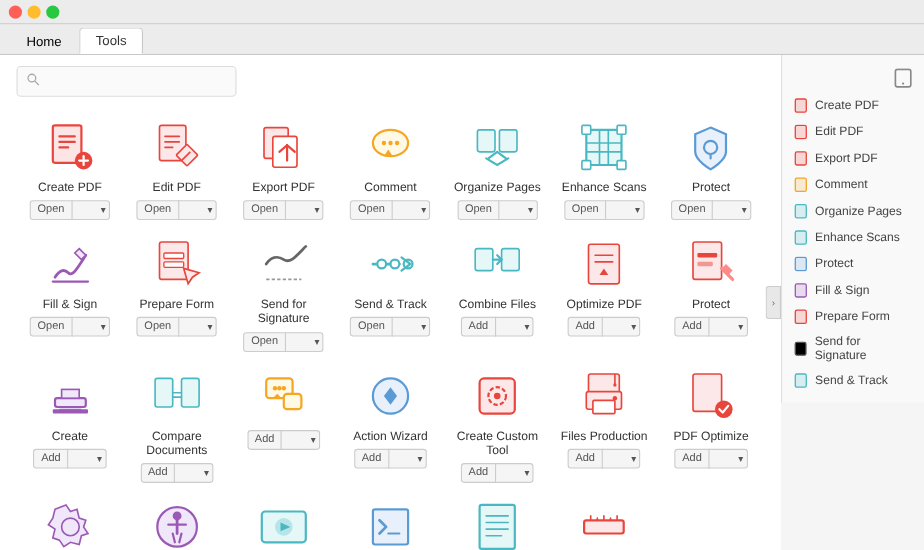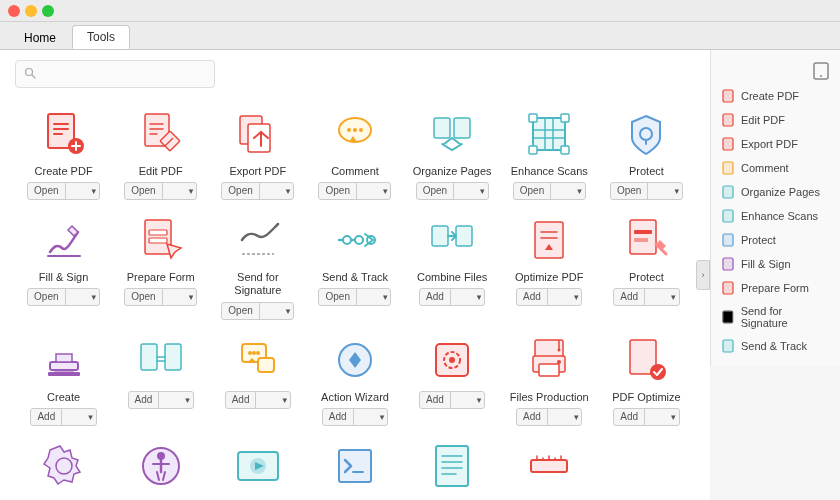--- a/index.html
+++ b/index.html
@@ -443,20 +443,21 @@
         </div>
         <div class="tool-item">
           <div class="tool-icon">
             <svg viewBox="0 0 48 48" fill="none" xmlns="http://www.w3.org/2000/svg">
       <rect x="4" y="8" width="16" height="26" rx="2" fill="#e6f7f8" stroke="#4ab8c2" stroke-width="1.5"></rect>
       <rect x="28" y="8" width="16" height="26" rx="2" fill="#e6f7f8" stroke="#4ab8c2" stroke-width="1.5"></rect>
       <path d="M20 21 L28 21" stroke="#4ab8c2" stroke-width="1.5" stroke-linecap="round"></path>
       <path d="M20 25 L28 25" stroke="#4ab8c2" stroke-width="1.5" stroke-linecap="round"></path>
     </svg>
           </div>
+          <div class="tool-name">Compare Documents</div>
           <div class="tool-action">
             <span class="action-label">Add</span>
             <span class="action-arrow">▾</span>
           </div>
         </div>
         <div class="tool-item">
           <div class="tool-icon">
             <svg viewBox="0 0 48 48" fill="none" xmlns="http://www.w3.org/2000/svg">
       <rect x="8" y="8" width="24" height="18" rx="3" fill="#fff9e6" stroke="#f5a623" stroke-width="2"></rect>
       <circle cx="16" cy="17" r="2" fill="#f5a623"></circle>
@@ -485,20 +486,21 @@
           </div>
         </div>
         <div class="tool-item">
           <div class="tool-icon">
             <svg viewBox="0 0 48 48" fill="none" xmlns="http://www.w3.org/2000/svg">
       <rect x="8" y="8" width="32" height="32" rx="4" fill="#fce8e8" stroke="#e8453c" stroke-width="2"></rect>
       <circle cx="24" cy="24" r="8" fill="none" stroke="#e8453c" stroke-width="2" stroke-dasharray="4,2"></circle>
       <circle cx="24" cy="24" r="3" fill="#e8453c"></circle>
     </svg>
           </div>
+          <div class="tool-name">Create Custom Tool</div>
           <div class="tool-action">
             <span class="action-label">Add</span>
             <span class="action-arrow">▾</span>
           </div>
         </div>
         <div class="tool-item">
           <div class="tool-icon">
             <svg viewBox="0 0 48 48" fill="none" xmlns="http://www.w3.org/2000/svg">
       <rect x="10" y="4" width="28" height="22" rx="2" fill="#fce8e8" stroke="#e8453c" stroke-width="1.5"></rect>
       <rect x="8" y="20" width="32" height="16" rx="2" fill="#fce8e8" stroke="#e8453c" stroke-width="1.5"></rect>

